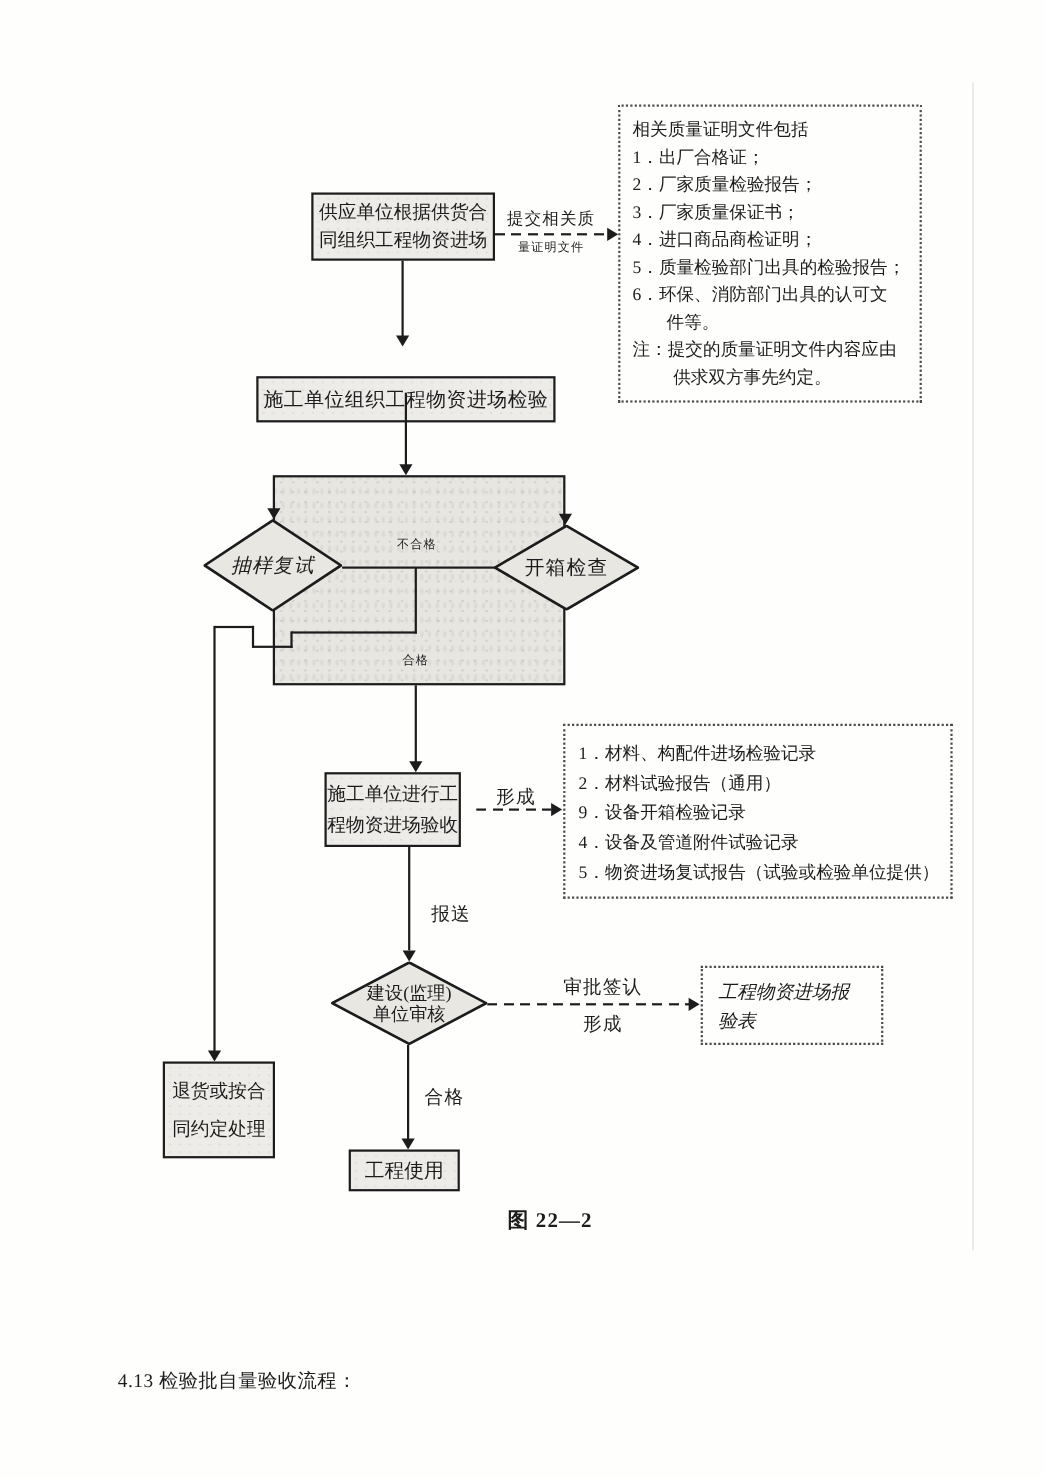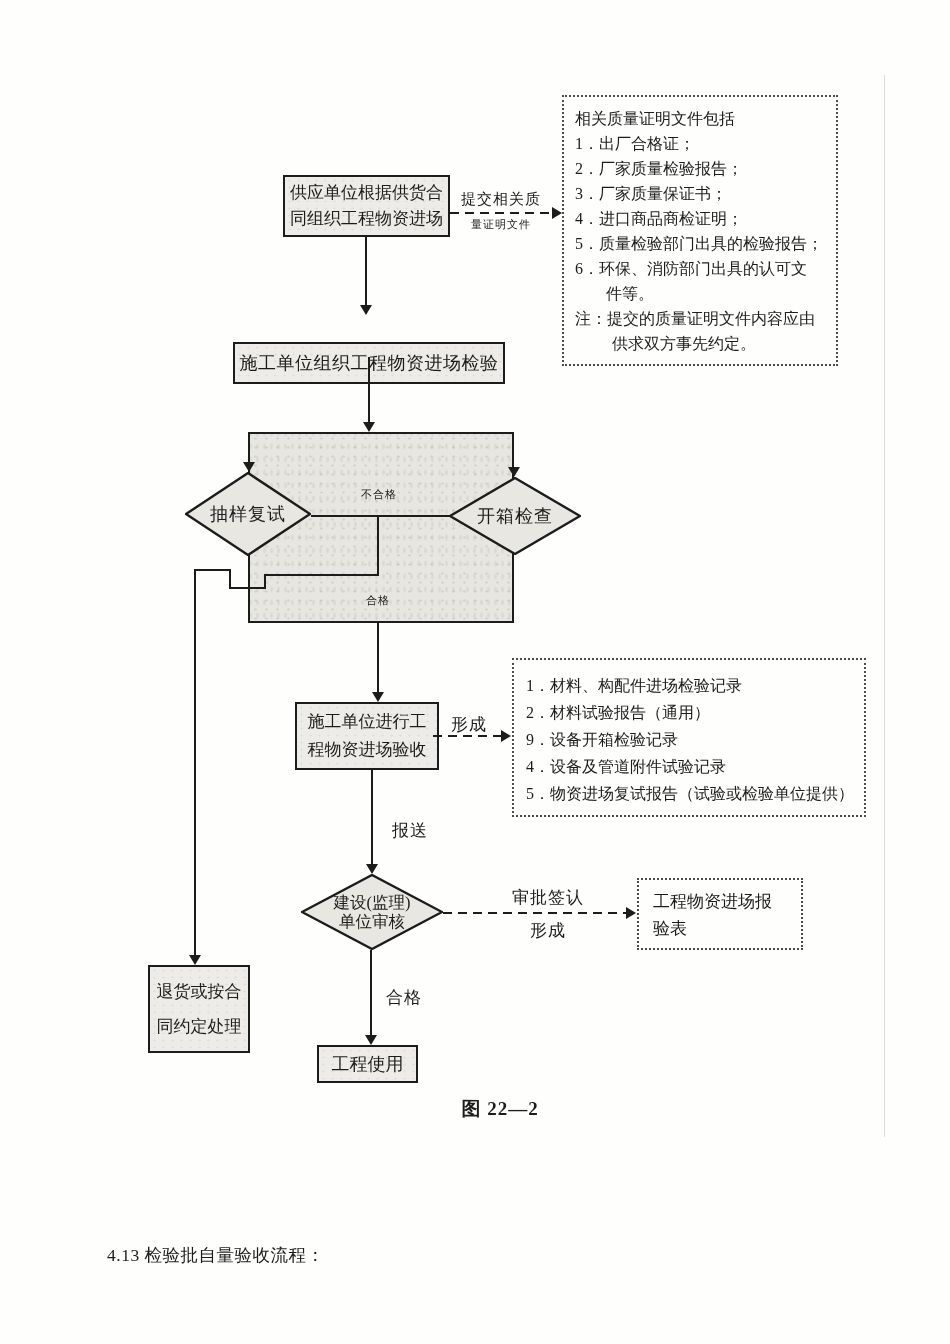--- a/index.html
+++ b/index.html
@@ -103,36 +103,36 @@
   <div class="hl" style="left:230px;top:587px;width:36px;"></div>
   <div class="vl" style="left:229px;top:569px;height:20px;"></div>
   <div class="hl" style="left:195px;top:569px;width:36px;"></div>
   <div class="vl" style="left:194px;top:569px;height:388px;"></div>
   <div class="ahd" style="left:189px;top:955px;"></div>
 
   <div class="diamond" style="left:185px;top:472px;width:126px;height:84px;">
     <svg width="126" height="84" viewBox="0 0 126 84">
       <polygon points="63,1 125,42 63,83 1,42" fill="#e8e7e2" stroke="#1c1c1c" stroke-width="2.4"></polygon>
     </svg>
-    <div class="dlabel" style="font-size:18px;letter-spacing:1px;">抽样复试</div>
+    <div class="dlabel" style="font-size:18px;letter-spacing:1px;font-style:italic;">抽样复试</div>
   </div>
 
   <div class="diamond" style="left:449px;top:477px;width:132px;height:78px;">
     <svg width="132" height="78" viewBox="0 0 132 78">
       <polygon points="66,1 131,39 66,77 1,39" fill="#e8e7e2" stroke="#1c1c1c" stroke-width="2.4"></polygon>
     </svg>
     <div class="dlabel" style="font-size:18px;letter-spacing:1px;">开箱检查</div>
   </div>
 
   <div class="flabel" style="left:343px;top:593px;width:70px;">合格</div>
 
   <div class="vl" style="left:377px;top:623px;height:70px;"></div>
   <div class="ahd" style="left:372px;top:692px;"></div>
 
-  <div class="pbox" style="left:295px;top:702px;width:144px;height:68px;font-size:17px;line-height:28px;">
+  <div class="pbox" style="left:295px;top:702px;width:124px;height:68px;font-size:17px;line-height:28px;">
     <span class="ln">施工单位进行工</span>
     <span class="ln">程物资进场验收</span>
   </div>
 
   <div class="flabel" style="left:442px;top:713px;width:54px;font-size:17px;">形成</div>
   <div class="dl" style="left:433px;top:735px;width:68px;"></div>
   <div class="ahr" style="left:501px;top:730px;"></div>
 
   <div class="note" style="left:512px;top:658px;width:354px;height:159px;padding:12px 8px 10px 12px;font-size:16px;line-height:27px;">
     <div class="nl">1．材料、构配件进场检验记录</div>
@@ -154,21 +154,21 @@
       <span>建设(监理)</span>
       <span>单位审核</span>
     </div>
   </div>
 
   <div class="flabel" style="left:498px;top:886px;width:100px;font-size:17px;">审批签认</div>
   <div class="dl" style="left:443px;top:912px;width:184px;"></div>
   <div class="ahr" style="left:626px;top:907px;"></div>
   <div class="flabel" style="left:498px;top:919px;width:100px;font-size:17px;">形成</div>
 
-  <div class="note" style="left:637px;top:878px;width:166px;height:72px;padding:8px 8px 6px 14px;font-size:17px;line-height:27px;">
+  <div class="note" style="left:637px;top:878px;width:166px;height:72px;padding:8px 8px 6px 14px;font-size:17px;line-height:27px;font-style:italic;">
     <div class="nl">工程物资进场报</div>
     <div class="nl">验表</div>
   </div>
 
   <div class="flabel" style="left:376px;top:986px;width:56px;font-size:17px;">合格</div>
   <div class="vl" style="left:370px;top:950px;height:86px;"></div>
   <div class="ahd" style="left:365px;top:1035px;"></div>
 
   <div class="pbox" style="left:317px;top:1045px;width:101px;height:38px;font-size:18px;">
     <span class="ln">工程使用</span>

